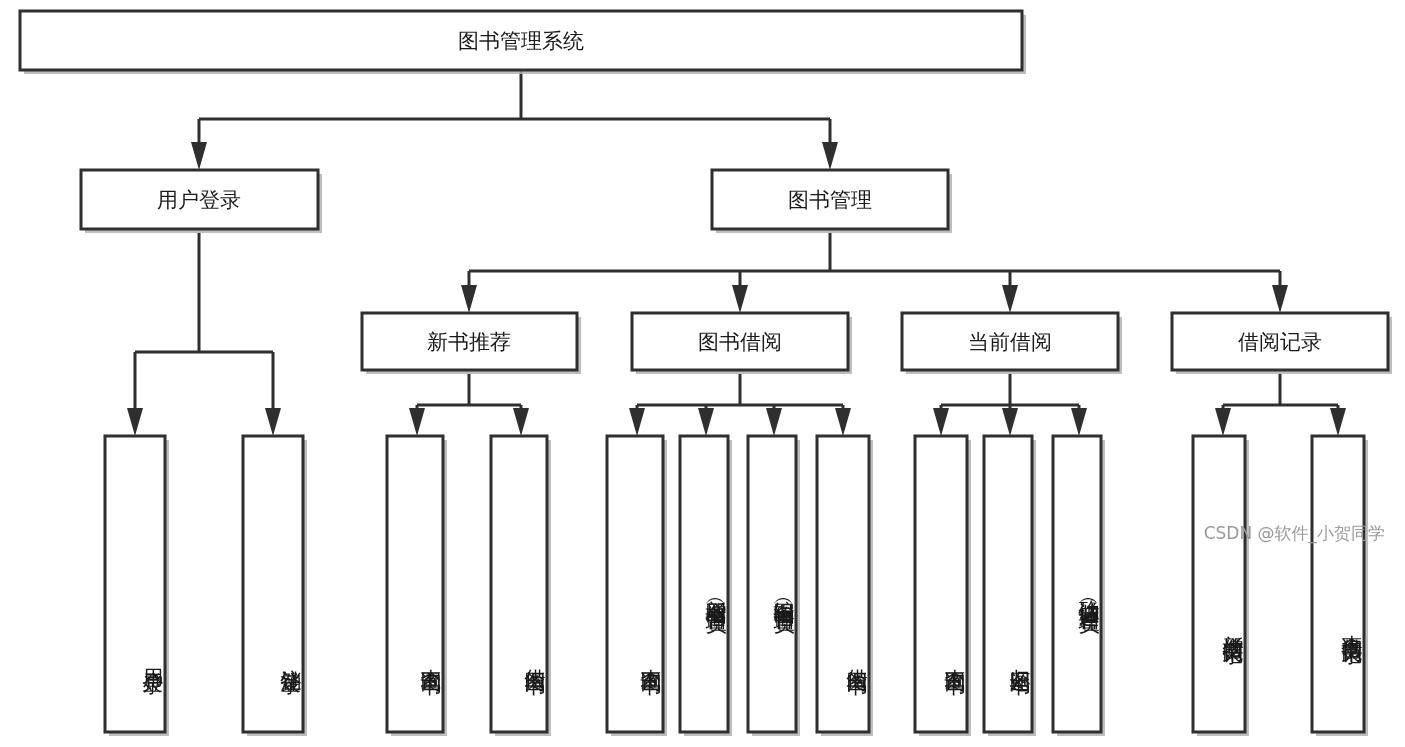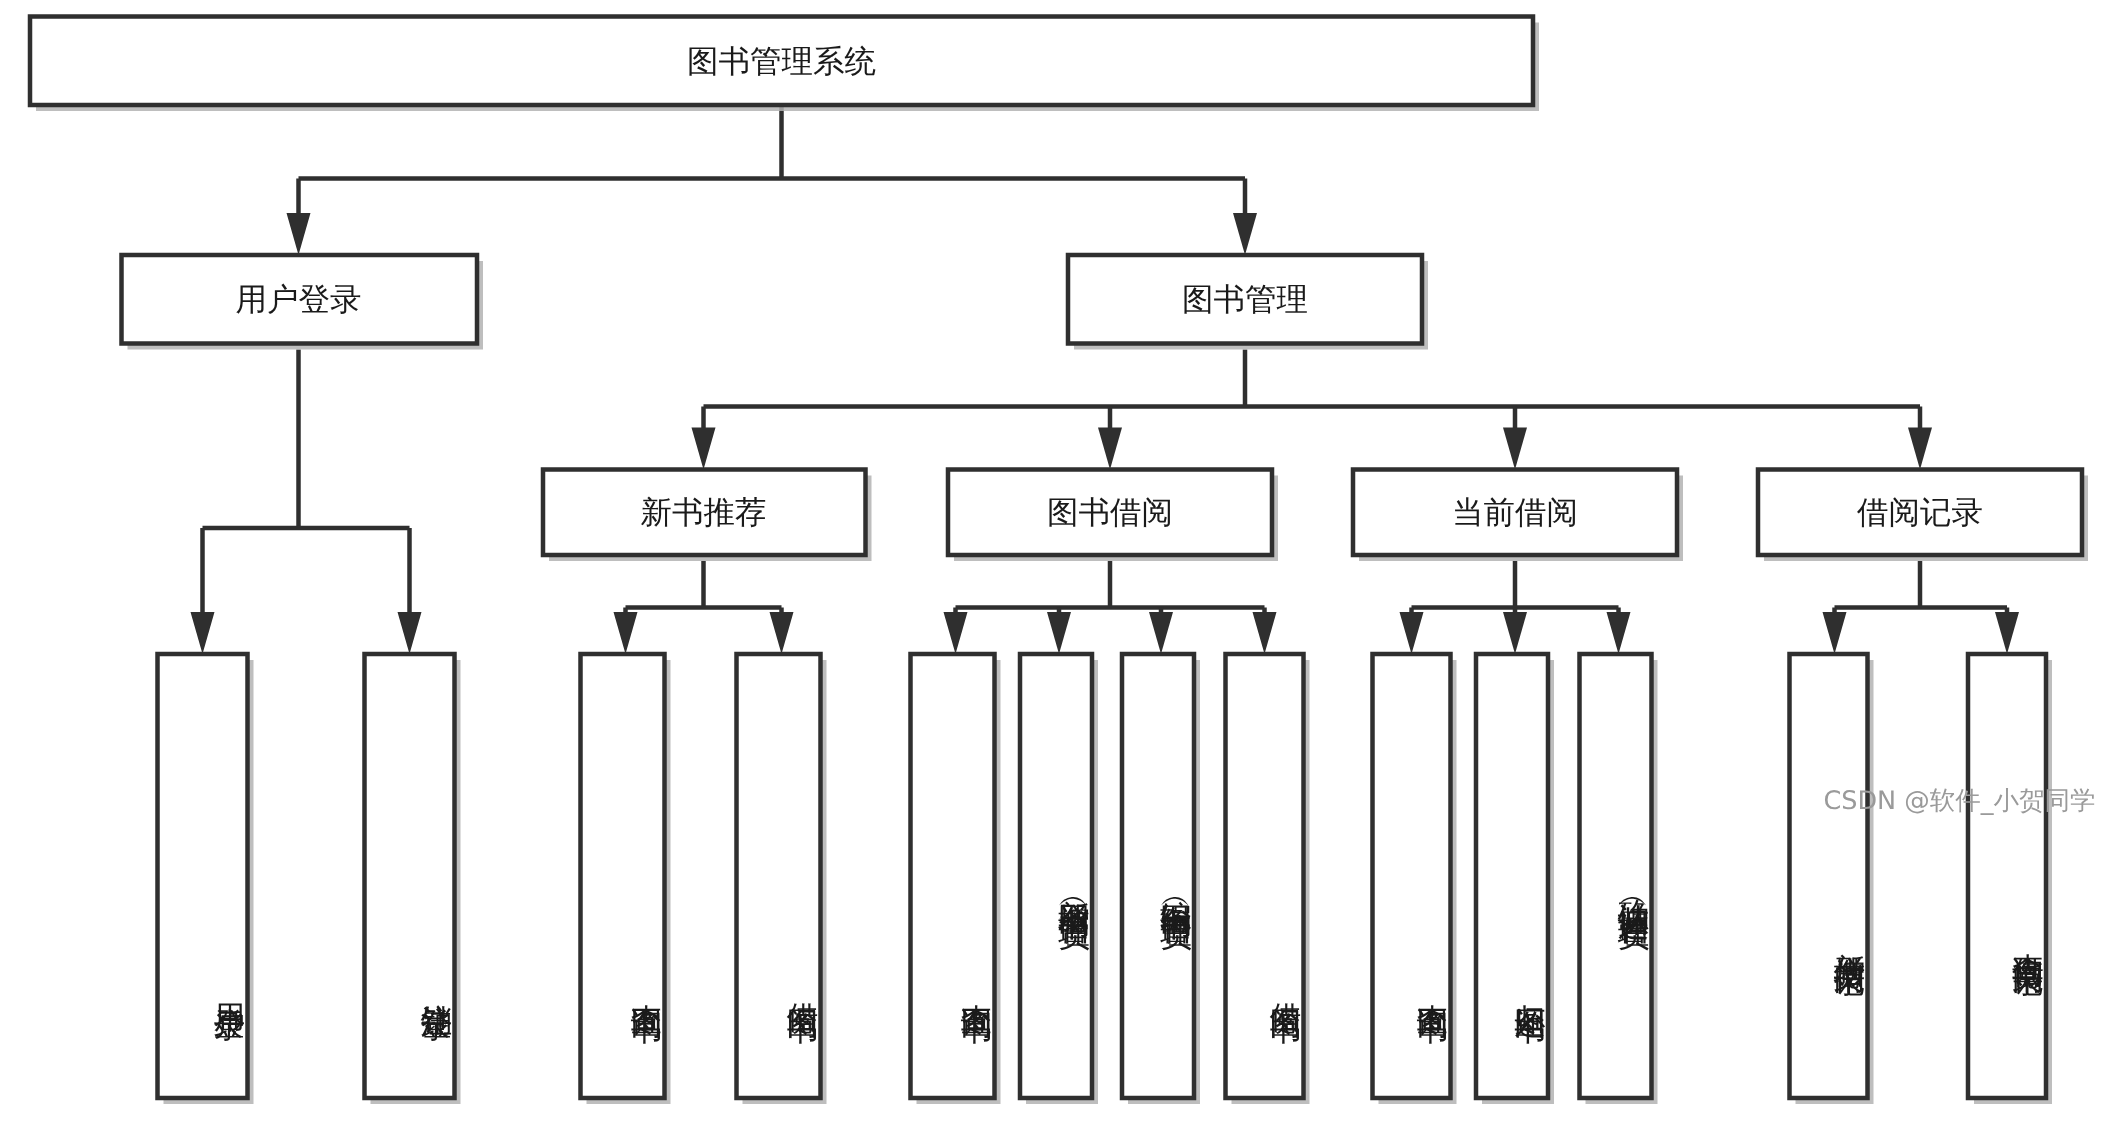--- a/index.html
+++ b/index.html
@@ -64,21 +64,21 @@
     letter-spacing: 2px;
     text-align: center;
     white-space: nowrap;
     pointer-events: none;
     display: flex;
     align-items: flex-start;
     justify-content: center;
   }
   .watermark {
     position: absolute;
-    right: 8px;
+    right: 20px;
     bottom: 4px;
     font-family: "DejaVu Sans", "Liberation Sans", sans-serif;
     font-size: 17px;
     color: #9a9a9a;
     white-space: nowrap;
   }
 </style>
 </head>
 <body>
 

